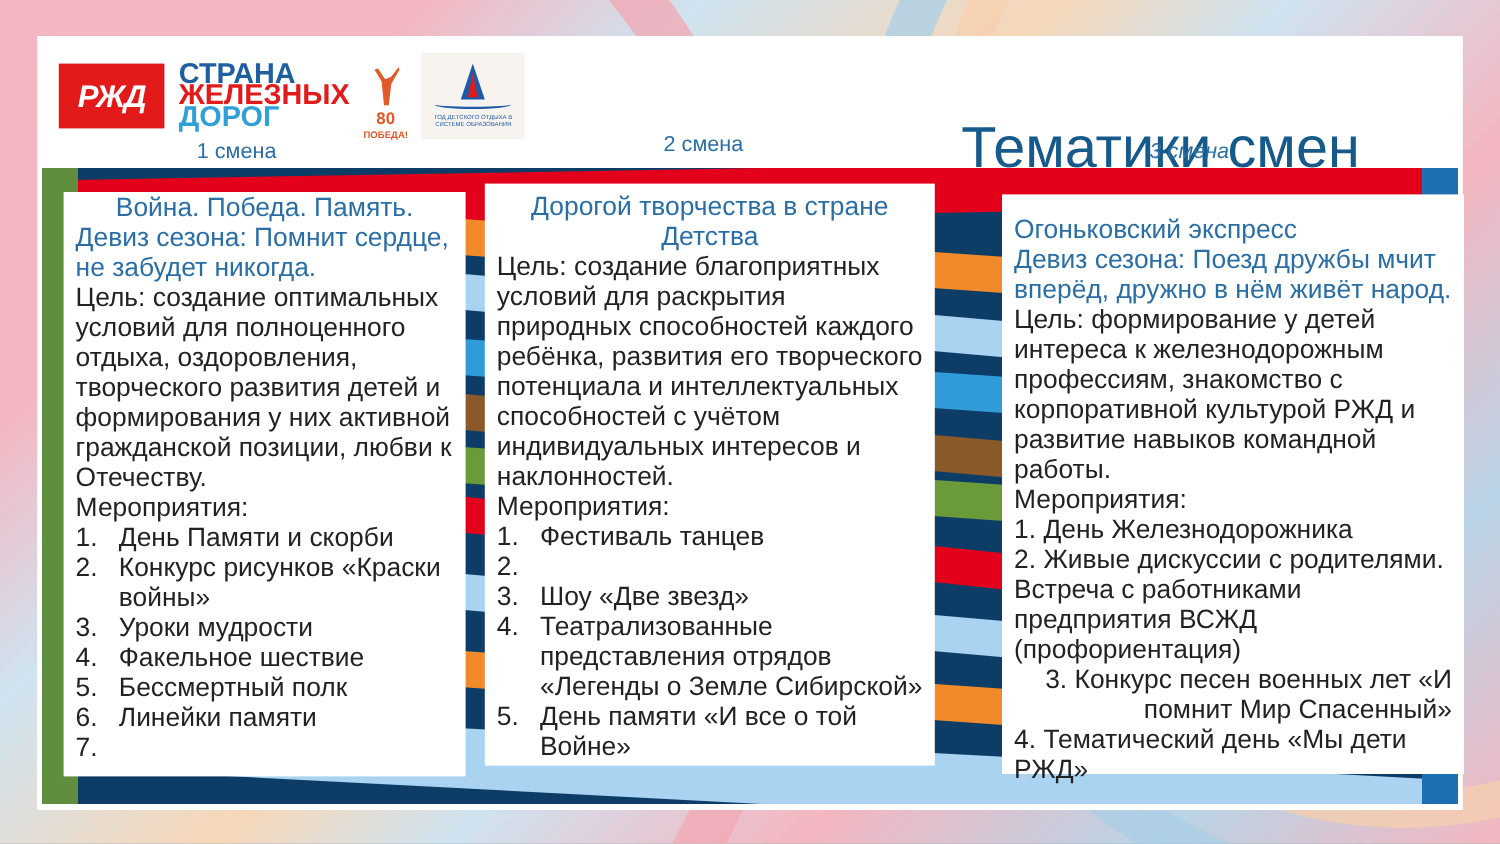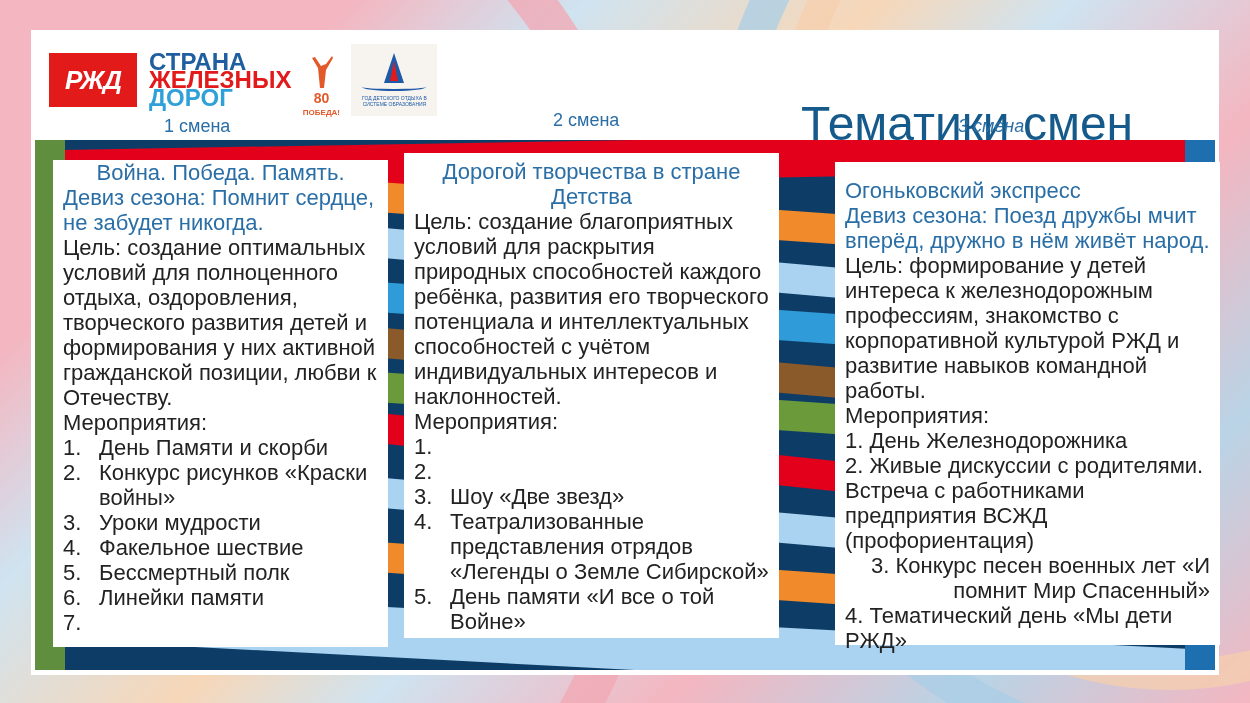--- a/index.html
+++ b/index.html
@@ -120,20 +120,21 @@
     </ol>
   </div>
 
   <div class="card" style="left:373px;top:123px;width:375px;height:485px;padding-top:6px;">
     <div class="blue" style="text-align:center;">Дорогой творчества в стране Детства</div>
     <div><b>Цель:</b> <span>создание благоприятных условий для раскрытия природных способностей каждого ребёнка, развития его творческого потенциала и интеллектуальных способностей с учётом индивидуальных интересов и наклонностей.</span></div>
     <div><b>Мероприятия:</b></div>
     <ol>
       <li>
           <span class="num">1.</span>
+          <span>Фестиваль танцев</span>
         </li>
       <li>
           <span class="num">2.</span>
         </li>
       <li>
           <span class="num">3.</span>
           <span>Шоу «Две звезд»</span>
         </li>
       <li>
           <span class="num">4.</span>

